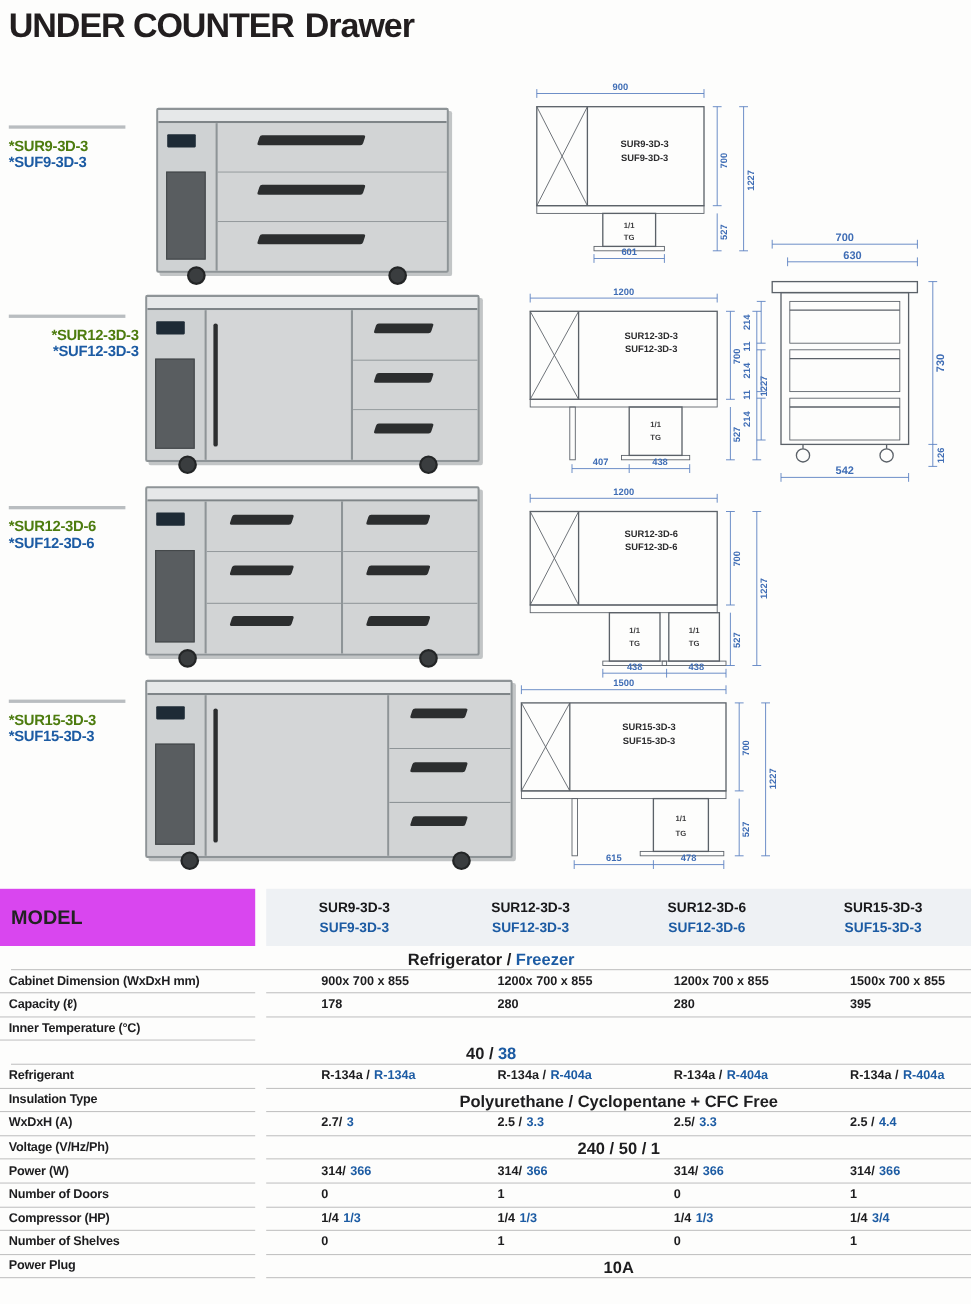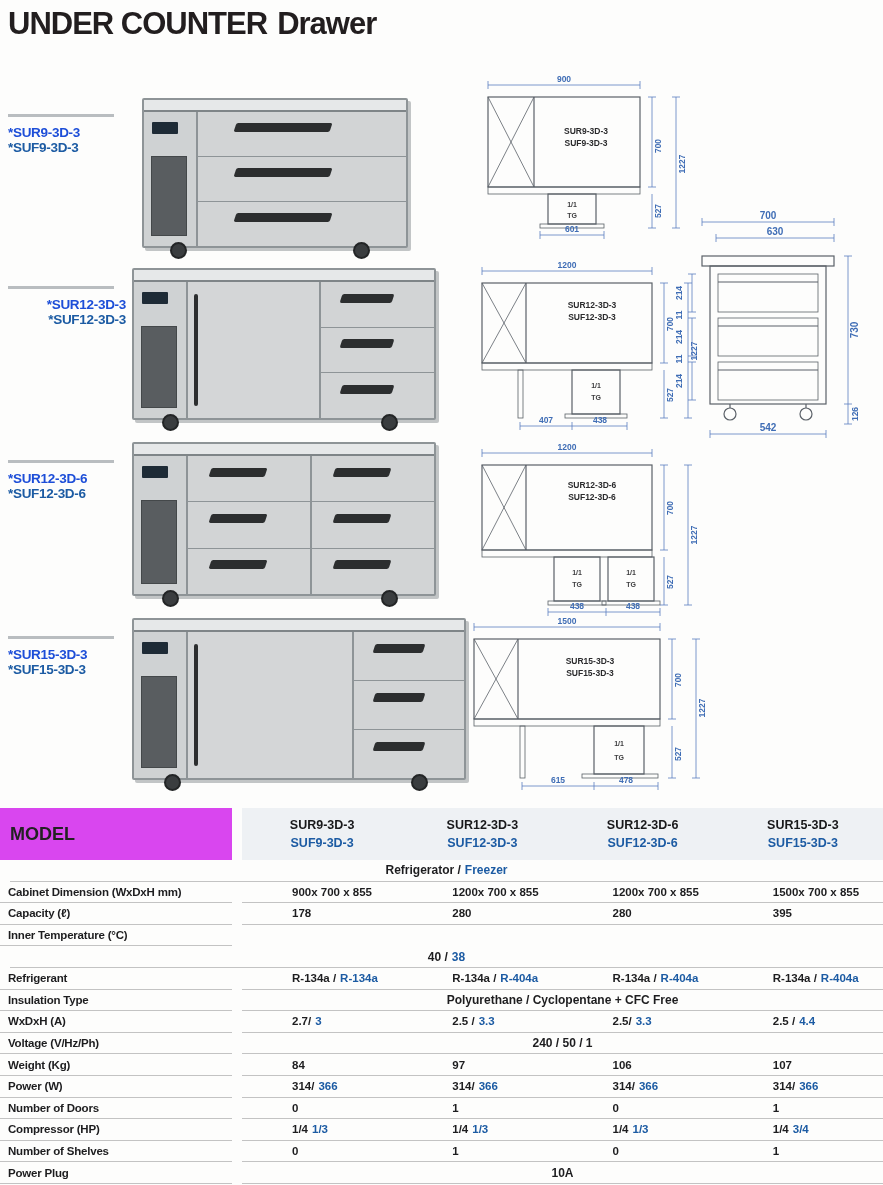--- a/index.html
+++ b/index.html
@@ -7,21 +7,21 @@
        font-family:"Liberation Sans",sans-serif;color:#1c1c1c;overflow:hidden;}
   .abs{position:absolute;}
 
   
   #title{left:8px;top:6px;font-size:31px;font-weight:bold;letter-spacing:-1px;color:#221e1f;text-align:right;}
   #title .sub{font-weight:600;letter-spacing:-1px;margin-left:10px;}
 
   
   .mlabel{width:118px;}
   .mlabel .bar{height:3px;background:#b9bdc0;width:106px;margin-bottom:8px;}
-  .mlabel .r{font-size:13.5px;font-weight:bold;color:#1d4ed8;letter-spacing:-.3px;}
+  .mlabel .r{font-size:13.5px;font-weight:bold;color:#4d7c0f;letter-spacing:-.3px;}
   .mlabel .f{font-size:13.5px;font-weight:bold;color:#1c5ba3;letter-spacing:-.3px;}
 
   
   .unit{background:#d7d9da;border:2px solid #8e9497;border-radius:2px;
         box-shadow:3px 3px 0 #c2c5c6;display:flex;flex-direction:column;}
   .unit .counter{height:10px;background:#e6e8e9;border-bottom:2px solid #7f8588;}
   .unit .lower{flex:1;display:flex;}
   .unit .panel{width:52px;border-right:2px solid #8e9497;position:relative;background:#cfd2d3;}
   .unit .disp{position:absolute;left:8px;top:10px;width:26px;height:12px;background:#1e2b36;border-radius:1px;}
   .unit .vent{position:absolute;left:7px;top:44px;width:34px;bottom:10px;background:#595d60;border:1px solid #44484a;}
@@ -55,22 +55,22 @@
   .h-col{flex:1;display:flex;flex-direction:column;align-items:center;justify-content:center;line-height:1.45;}
   .h-col .r{font-size:12.5px;font-weight:bold;color:#18181a;}
   .h-col .f{font-size:12.5px;font-weight:bold;color:#1c5ba3;}
   .t-row{display:flex;height:21.6px;}
   .t-label{width:232px;border-bottom:1.4px solid #c3c3c3;display:flex;align-items:center;
            font-size:11.5px;font-weight:bold;color:#1d1d1f;padding-left:8px;box-sizing:border-box;letter-spacing:-.2px;}
   .t-gap{width:10px;}
   .t-vals{flex:1;border-bottom:1.4px solid #c3c3c3;display:flex;}
   .t-cell{flex:1;display:flex;align-items:center;padding-left:50px;box-sizing:border-box;
           font-size:11.5px;font-weight:bold;white-space:nowrap;}
-  .t-span{flex:1;display:flex;align-items:center;justify-content:center;
-          font-size:12px;font-weight:bold;white-space:nowrap;}
+  .t-span{flex:1;display:flex;align-items:flex-end;justify-content:center;
+          font-size:15px;font-weight:bold;white-space:nowrap;}
   .vb{color:#1d1d1f;}
   .va{color:#1c5ba3;margin-left:4px;}
 </style>
 </head>
 <body>
 
 <div id="title" class="abs">
   <span>UNDER COUNTER</span><span class="sub">Drawer</span>
 </div>
 
@@ -548,38 +548,20 @@
       <div class="t-row">
         <div class="t-label">Voltage (V/Hz/Ph)</div>
         <div class="t-gap"></div>
         <div class="t-vals">
           <div class="t-span">
             <div class="vb">240 / 50 / 1</div>
           </div>
         </div>
       </div>
       <div class="t-row">
-        <div class="t-label">Weight (Kg)</div>
-        <div class="t-gap"></div>
-        <div class="t-vals">
-          <div class="t-cell">
-            <div class="vb">84</div>
-          </div>
-          <div class="t-cell">
-            <div class="vb">97</div>
-          </div>
-          <div class="t-cell">
-            <div class="vb">106</div>
-          </div>
-          <div class="t-cell">
-            <div class="vb">107</div>
-          </div>
-        </div>
-      </div>
-      <div class="t-row">
         <div class="t-label">Power (W)</div>
         <div class="t-gap"></div>
         <div class="t-vals">
           <div class="t-cell">
             <div class="vb">314/</div>
             <div class="va">366</div>
           </div>
           <div class="t-cell">
             <div class="vb">314/</div>
             <div class="va">366</div>

